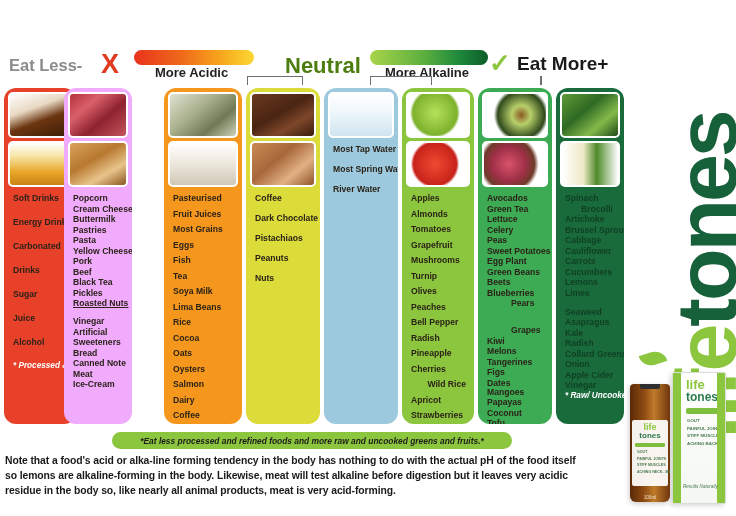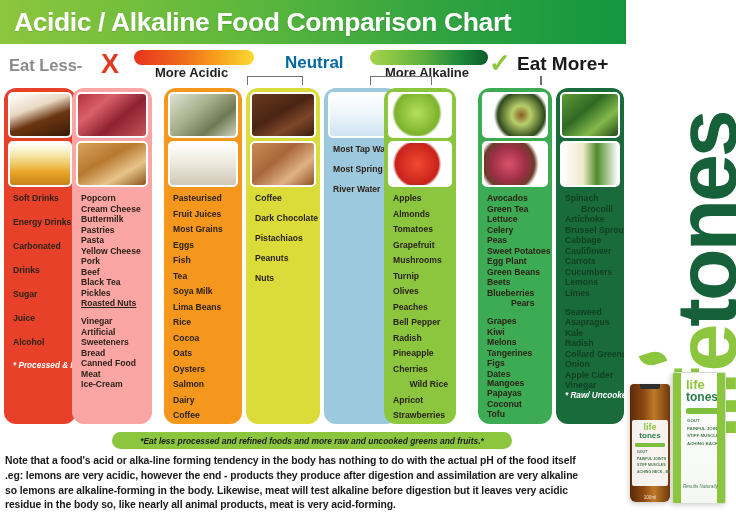--- a/index.html
+++ b/index.html
@@ -21,21 +21,21 @@
     color: #ffffff; font-size: 26.5px; font-weight: bold;
     letter-spacing: -0.4px; padding-left: 14px; white-space: nowrap;
     text-shadow: 0 1px 1px rgba(0,0,0,.12);
   }
 
   
   .legend { position: absolute; left: 0; top: 46px; width: 626px; height: 40px; }
   .lg { position: absolute; white-space: nowrap; }
   .lg-eatless { left: 9px;  top: 10px; font-size: 16.5px; font-weight: bold; color: #8b8b8b; }
   .lg-x       { left: 101px; top: 3px;  font-size: 27px;  font-weight: bold; color: #e03a20; font-family: "Liberation Sans", sans-serif; }
-  .lg-neutral { left: 285px; top: 7px;  font-size: 17px;  font-weight: bold; color: #0369a1; }
+  .lg-neutral { left: 285px; top: 7px;  font-size: 22px;  font-weight: bold; color: #4d7c0f; }
   .lg-check   { left: 489px; top: 2px;  font-size: 26px;  font-weight: bold; color: #8cc63e; }
   .lg-eatmore { left: 517px; top: 7px;  font-size: 19px;  font-weight: bold; color: #1a1a1a; }
 
   .bar { position: absolute; height: 15px; border-radius: 8px; }
   .bar-acid { left: 134px; top: 4px; width: 120px;
     background: linear-gradient(90deg, #e8331c 0%, #ef6a1b 40%, #f7a21c 70%, #fbd832 100%); }
   .bar-alka { left: 370px; top: 4px; width: 118px;
     background: linear-gradient(90deg, #a8d44a 0%, #5db03e 45%, #1f8a3c 75%, #0d5c2a 100%); }
   .bar-lbl { position: absolute; font-size: 13px; font-weight: bold; color: #231f20; white-space: nowrap; }
   .lbl-acid { left: 155px; top: 19px; }
@@ -125,23 +125,20 @@
   .bottle .lab .bt2 { font-size:8px; font-weight:bold; color:#2e7d4f; line-height:1.1; text-align:center; }
   .bottle .lab .band2 { margin:2px auto 2px; height:4px; width:30px; background:#7fbf3f; border-radius:1px; }
   .bottle .lab .li2 { font-size:3.6px; font-weight:bold; color:#4a7d52; line-height:1.9; text-align:left; padding-left:3px; white-space:nowrap; }
   .bottle .vol { position:absolute; bottom:2px; left:0; right:0; text-align:center; font-size:4.6px; color:#f0e0c8; }
 </style>
 </head>
 <body>
 
 <div id="root">
 
-  <div class="titlebar">
-    <div class="title">Acidic / Alkaline Food Comparison Chart</div>
-  </div>
 
   <div class="legend">
     <div class="lg lg-eatless">Eat Less-</div>
     <div class="lg lg-x">X</div>
     <div class="bar bar-acid"></div>
     <div class="bar-lbl lbl-acid">More Acidic</div>
     <div class="lg lg-neutral">Neutral</div>
     <div class="bar bar-alka"></div>
     <div class="bar-lbl lbl-alka">More Alkaline</div>
     <div class="lg lg-check">✓</div>
@@ -159,40 +156,40 @@
           <div class="item" style="margin-bottom: 15px;">Soft Drinks</div>
           <div class="item" style="margin-bottom: 15px;">Energy Drinks</div>
           <div class="item" style="margin-bottom: 15px;">Carbonated</div>
           <div class="item" style="margin-bottom: 15px;">Drinks</div>
           <div class="item" style="margin-bottom: 15px;">Sugar</div>
           <div class="item" style="margin-bottom: 15px;">Juice</div>
           <div class="item" style="margin-bottom: 15px;">Alcohol</div>
           <div class="item note" style="margin-top: 2px;">* Processed &amp; Refined Food</div>
         </div>
       </div>
-      <div class="col" style="left: 68px; width: 80px; background: #fca5a5;">
+      <div class="col" style="left: 60px; width: 68px; background: #f0abfc;">
         <div class="photo" style="background: linear-gradient(140deg, rgb(181, 50, 58) 0%, rgb(217, 96, 106) 30%, rgb(142, 34, 48) 60%, rgb(196, 84, 92) 100%);"></div>
         <div class="photo" style="background: linear-gradient(150deg, rgb(217, 164, 92) 0%, rgb(184, 120, 48) 40%, rgb(232, 196, 138) 70%, rgb(138, 86, 32) 100%);"></div>
         <div class="items">
           <div class="item" style="margin-bottom: 1.5px;">Popcorn</div>
           <div class="item" style="margin-bottom: 1.5px;">Cream Cheese</div>
           <div class="item" style="margin-bottom: 1.5px;">Buttermilk</div>
           <div class="item" style="margin-bottom: 1.5px;">Pastries</div>
           <div class="item" style="margin-bottom: 1.5px;">Pasta</div>
           <div class="item" style="margin-bottom: 1.5px;">Yellow Cheese</div>
           <div class="item" style="margin-bottom: 1.5px;">Pork</div>
           <div class="item" style="margin-bottom: 1.5px;">Beef</div>
           <div class="item" style="margin-bottom: 1.5px;">Black Tea</div>
           <div class="item" style="margin-bottom: 1.5px;">Pickles</div>
           <div class="item" style="margin-bottom: 9px; text-decoration: underline;">Roasted Nuts</div>
           <div class="item" style="margin-bottom: 1.5px;">Vinegar</div>
           <div class="item" style="margin-bottom: 1.5px;">Artificial</div>
           <div class="item" style="margin-bottom: 1.5px;">Sweeteners</div>
           <div class="item" style="margin-bottom: 1.5px;">Bread</div>
-          <div class="item" style="margin-bottom: 1.5px;">Canned Food</div>
+          <div class="item" style="margin-bottom: 1.5px;">Canned Note</div>
           <div class="item" style="margin-bottom: 1.5px;">Meat</div>
           <div class="item" style="margin-bottom: 1.5px;">Ice-Cream</div>
         </div>
       </div>
       <div class="col" style="left: 160px; width: 78px; background: rgb(245, 151, 29);">
         <div class="photo" style="background: linear-gradient(140deg, rgb(223, 227, 210) 0%, rgb(169, 176, 140) 40%, rgb(111, 122, 84) 70%, rgb(205, 211, 188) 100%);"></div>
         <div class="photo" style="background: linear-gradient(rgb(255, 255, 255) 0%, rgb(239, 234, 222) 45%, rgb(207, 200, 184) 100%);"></div>
         <div class="items">
           <div class="item" style="margin-bottom: 6.5px;">Pasteurised</div>
           <div class="item" style="margin-bottom: 6.5px;">Fruit Juices</div>
@@ -223,21 +220,21 @@
         </div>
       </div>
       <div class="col" style="left: 320px; width: 74px; background: rgb(156, 201, 221);">
         <div class="photo" style="background: linear-gradient(rgb(255, 255, 255) 0%, rgb(238, 246, 251) 45%, rgb(207, 228, 240) 100%);"></div>
         <div class="items">
           <div class="item" style="margin-bottom: 11px;">Most Tap Water</div>
           <div class="item" style="margin-bottom: 11px;">Most Spring Water</div>
           <div class="item" style="margin-bottom: 11px;">River Water</div>
         </div>
       </div>
-      <div class="col" style="left: 380px; width: 72px; background: rgb(140, 198, 62);">
+      <div class="col" style="left: 398px; width: 72px; background: rgb(140, 198, 62);">
         <div class="photo" style="background: radial-gradient(circle at 45% 45%, rgb(182, 224, 90) 0%, rgb(125, 178, 44) 55%, rgb(255, 255, 255) 62%);"></div>
         <div class="photo" style="background: radial-gradient(circle at 45% 50%, rgb(239, 74, 50) 0%, rgb(200, 35, 26) 55%, rgb(255, 255, 255) 62%);"></div>
         <div class="items">
           <div class="item" style="margin-bottom: 6.5px;">Apples</div>
           <div class="item" style="margin-bottom: 6.5px;">Almonds</div>
           <div class="item" style="margin-bottom: 6.5px;">Tomatoes</div>
           <div class="item" style="margin-bottom: 6.5px;">Grapefruit</div>
           <div class="item" style="margin-bottom: 6.5px;">Mushrooms</div>
           <div class="item" style="margin-bottom: 6.5px;">Turnip</div>
           <div class="item" style="margin-bottom: 6.5px;">Olives</div>
@@ -258,22 +255,22 @@
           <div class="item" style="margin-bottom: 1.5px;">Avocados</div>
           <div class="item" style="margin-bottom: 1.5px;">Green Tea</div>
           <div class="item" style="margin-bottom: 1.5px;">Lettuce</div>
           <div class="item" style="margin-bottom: 1.5px;">Celery</div>
           <div class="item" style="margin-bottom: 1.5px;">Peas</div>
           <div class="item" style="margin-bottom: 1.5px;">Sweet Potatoes</div>
           <div class="item" style="margin-bottom: 1.5px;">Egg Plant</div>
           <div class="item" style="margin-bottom: 1.5px;">Green Beans</div>
           <div class="item" style="margin-bottom: 1.5px;">Beets</div>
           <div class="item" style="margin-bottom: 1.5px;">Blueberries</div>
-          <div class="item" style="margin-bottom: 9px; padding-left: 24px;">Pears</div>
-          <div class="item" style="margin-bottom: 1.5px;">Grapes</div>
+          <div class="item" style="margin-bottom: 18px; padding-left: 24px;">Pears</div>
+          <div class="item" style="margin-bottom: 1.5px; margin-left: 24px;">Grapes</div>
           <div class="item" style="margin-bottom: 1.5px;">Kiwi</div>
           <div class="item" style="margin-bottom: 1.5px;">Melons</div>
           <div class="item" style="margin-bottom: 1.5px;">Tangerines</div>
           <div class="item" style="margin-bottom: 1.5px;">Figs</div>
           <div class="item" style="margin-bottom: 0;">Dates</div>
           <div class="item" style="margin-bottom: 1.5px;">Mangoes</div>
           <div class="item" style="margin-bottom: 1.5px;">Papayas</div>
           <div class="item" style="margin-bottom: 1.5px;">Coconut</div>
           <div class="item" style="margin-bottom: 1.5px;">Tofu</div>
         </div>
@@ -303,21 +300,20 @@
           <div class="item note" style="margin-top: 2px;">* Raw/ Uncooked</div>
         </div>
       </div>
     </div>
 
   <div class="pill">
     <span>*Eat less processed and refined foods and more raw and uncooked greens and fruits.*</span>
   </div>
   <div class="note-block" id="note-block">
       <p>Note that a food's acid or alka-line forming tendency in the body has nothing to do with the actual pH of the food itself</p>
-      <p>.eg: lemons are very acidic, however the end - products they produce after digestion and assimilation are very alkaline</p>
       <p>so lemons are alkaline-forming in the body. Likewise, meat will test alkaline before digestion but it leaves very acidic</p>
       <p>residue in the body so, like nearly all animal products, meat is very acid-forming.</p>
     </div>
 
   <div class="brand">
     <div class="brandword">
       <span class="bw-life">life</span><span class="bw-tones">tones</span>
     </div>
   </div>
   <div class="leaf"></div>

